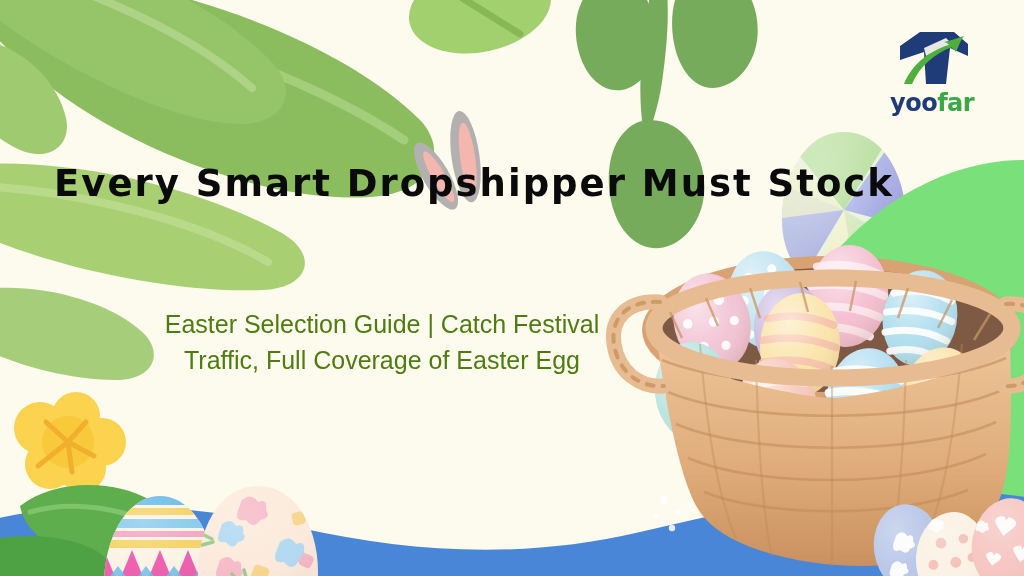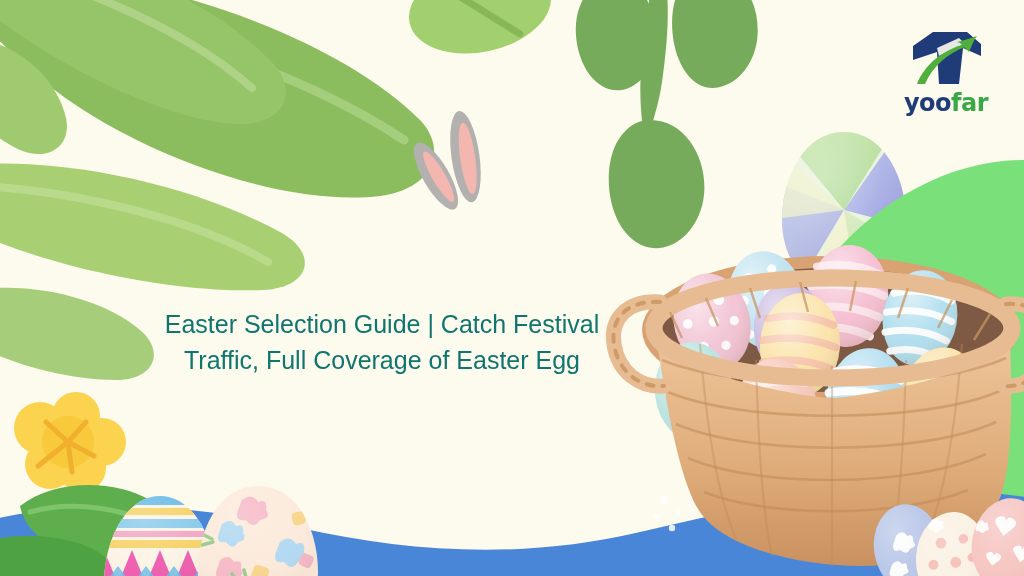--- a/index.html
+++ b/index.html
@@ -50,33 +50,32 @@
     top: 306px;
     width: 580px;
     text-align: center;
     z-index: 40;
   }
   .subtitle-line {
     font-family: "Liberation Sans", sans-serif;
     font-weight: 400;
     font-size: 25px;
     line-height: 36px;
-    color: #0f766e;
+    color: #4d7c0f;
     white-space: nowrap;
     margin: 0;
   }
   
   #logo {
     position: absolute;
     right: 22px;
     top: 28px;
     width: 112px;
     height: 92px;
     z-index: 60;
-    text-align: center;
   }
   #logo-wordmark {
     font-family: "DejaVu Sans", sans-serif;
     font-weight: 700;
     font-size: 24px;
     letter-spacing: -0.5px;
     line-height: 26px;
     margin-top: -2px;
   }
   .logo-yoo { color: #1F3C78; }
@@ -534,20 +533,21 @@
         <circle cx="664" cy="500" r="4"></circle>
           <circle cx="678" cy="512" r="3"></circle>
         <circle cx="656" cy="516" r="2.6"></circle>
           <circle cx="690" cy="504" r="2.4"></circle>
         <circle cx="672" cy="528" r="3.2"></circle>
       </g>
     </g>
   </svg>
 
   <div id="headline-block">
+    <div class="headline-line" id="headline-line-2">Every Smart Dropshipper Must Stock</div>
   </div>
 
   <div id="subtitle-block">
     <div class="subtitle-line">Easter Selection Guide | Catch Festival</div>
     <div class="subtitle-line">Traffic, Full Coverage of Easter Egg</div>
   </div>
 
   <div id="logo">
     <svg width="86" height="60" viewBox="0 0 86 60" xmlns="http://www.w3.org/2000/svg">
 

